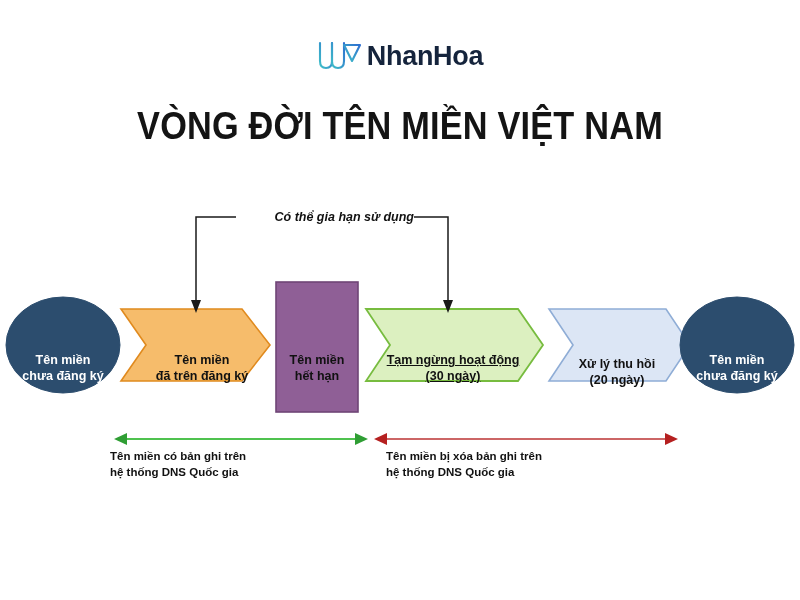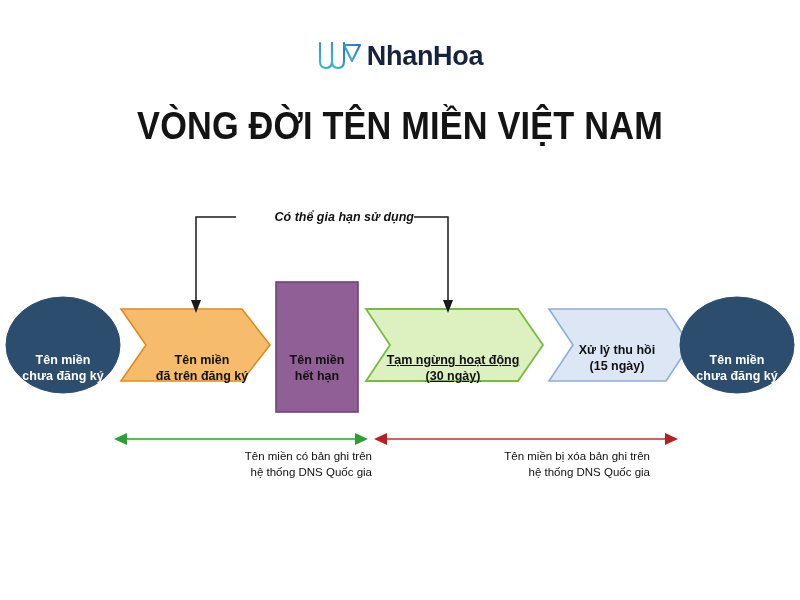--- a/index.html
+++ b/index.html
@@ -85,22 +85,22 @@
     position: absolute;
     font-style: italic;
     font-weight: bold;
     font-size: 12.5px;
     color: #111111;
     text-align: right;
     white-space: nowrap;
   }
   .annot-bottom {
     position: absolute;
-    text-align: right;
-    font-weight: normal;
+    text-align: left;
+    font-weight: bold;
     font-size: 11.5px;
     line-height: 1.35;
     color: #111111;
   }
 </style>
 </head>
 <body>
 
 <div id="brand">
   <span>
@@ -172,35 +172,35 @@
   <div class="node-label dark" style="left:272px; top:328px; width:90px;">
     <div>Tên miền</div>
     <div>hết hạn</div>
   </div>
 
   <div class="node-label dark" style="left:378px; top:328px; width:150px;text-decoration:underline;">
     <div>Tạm ngừng hoạt động</div>
     <div>(30 ngày)</div>
   </div>
 
-  <div class="node-label dark" style="left:556px; top:318px; width:122px;">
+  <div class="node-label dark" style="left:556px; top:332px; width:122px;">
     <div>Xử lý thu hồi</div>
-    <div>(15 ngày)</div>
+    <div>(20 ngày)</div>
   </div>
 
   <div class="node-label light" style="left:680px; top:328px; width:114px;">
     <div>Tên miền</div>
     <div>chưa đăng ký</div>
   </div>
 
   <div class="annot-top" style="left:236px; top:210px; width:178px;">Có thể gia hạn sử dụng</div>
 
   <div class="annot-bottom" style="left:110px; top:449px; width:262px;">
     <div>Tên miền có bản ghi trên</div>
     <div>hệ thống DNS Quốc gia</div>
   </div>
 
-  <div class="annot-bottom" style="left:370px; top:449px; width:280px;">
+  <div class="annot-bottom" style="left:386px; top:449px; width:280px;">
     <div>Tên miền bị xóa bản ghi trên</div>
     <div>hệ thống DNS Quốc gia</div>
   </div>
 
 </div>
 
 </body></html>

